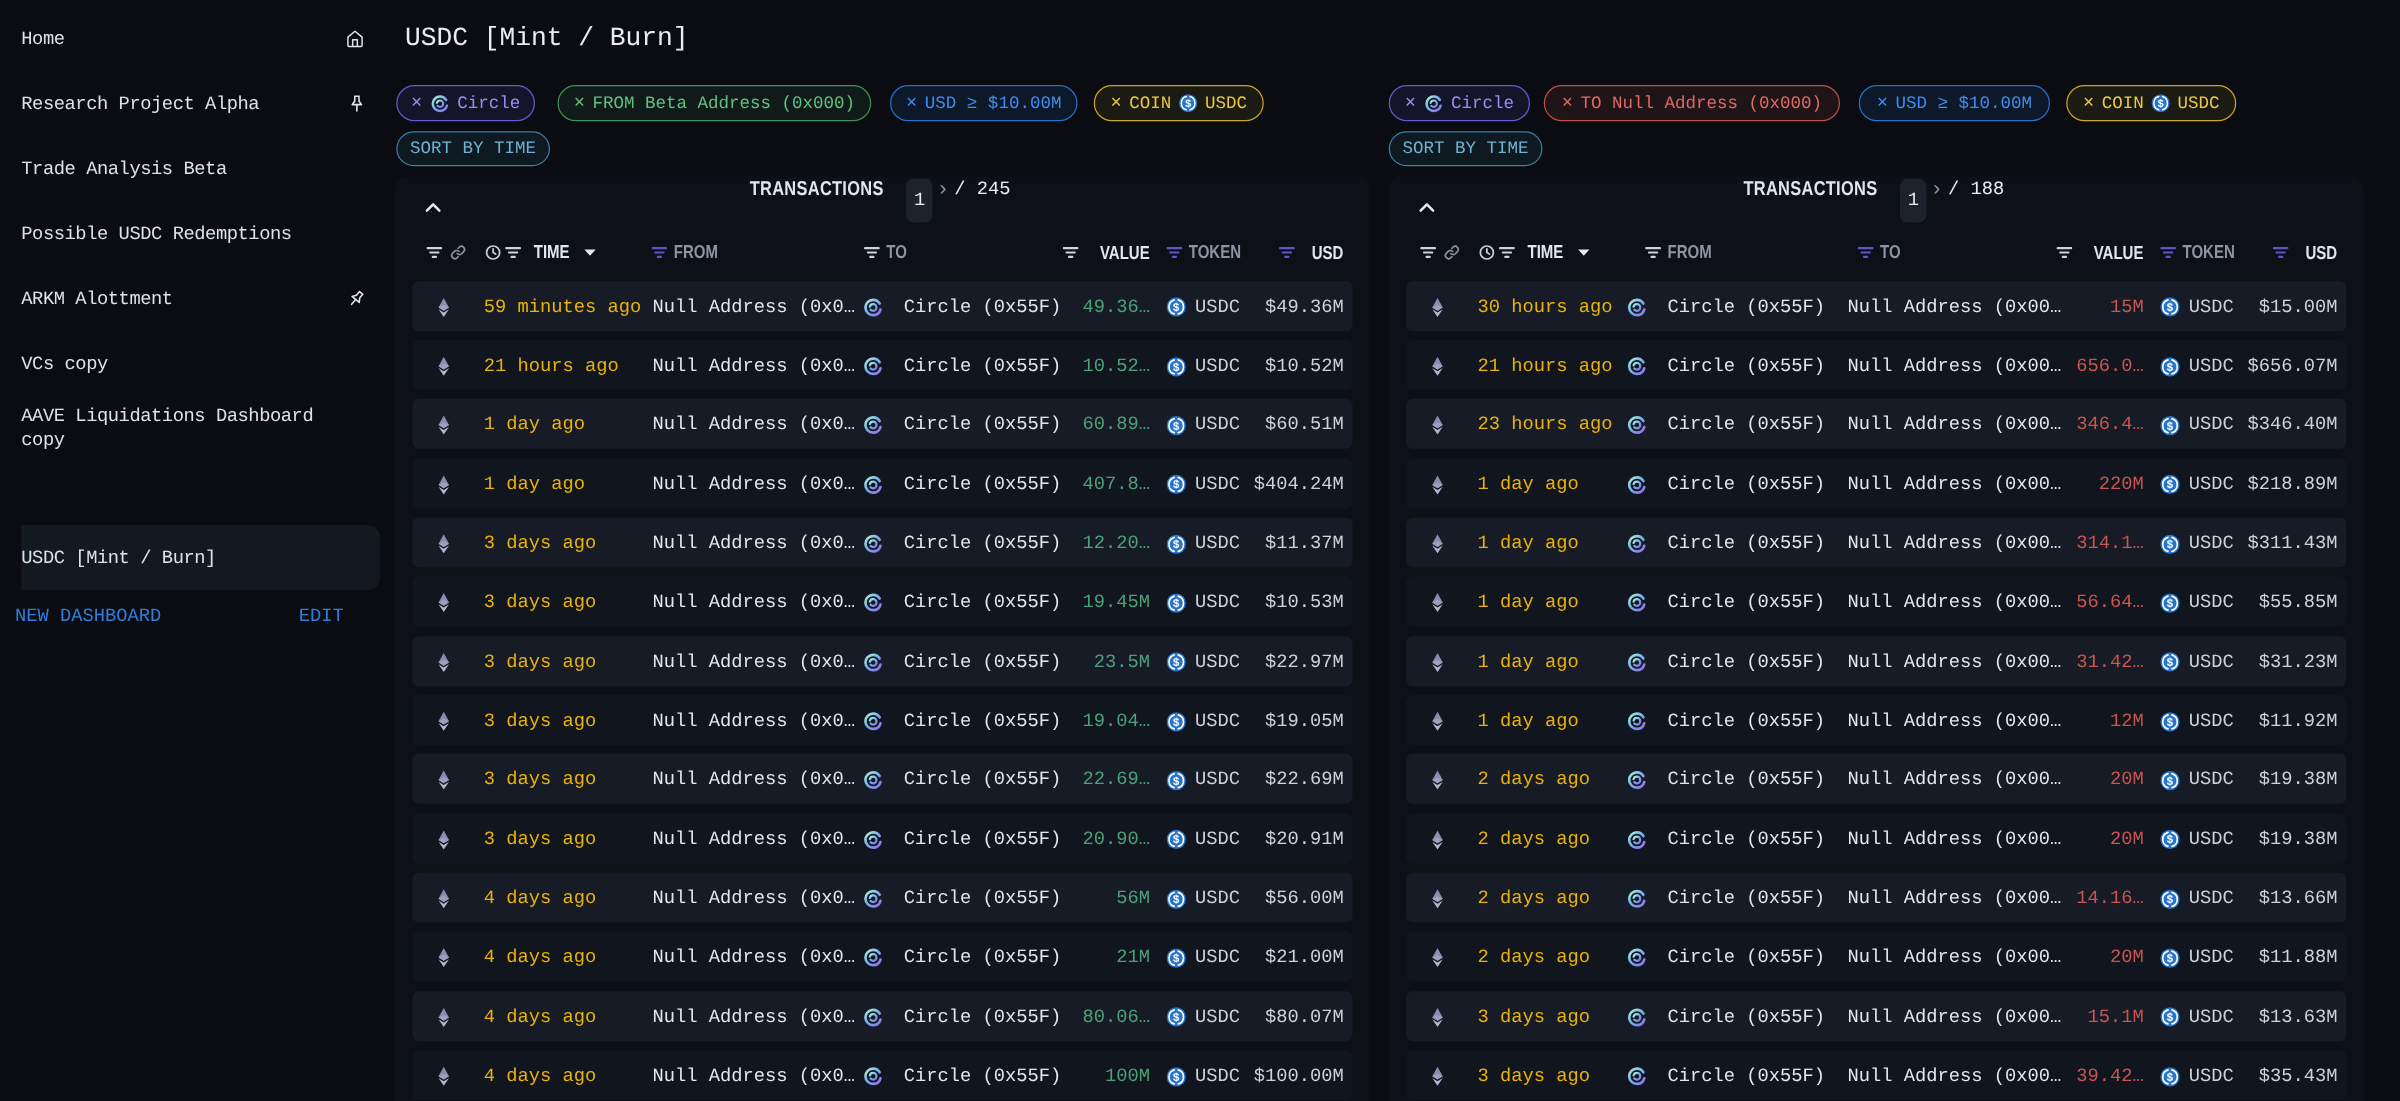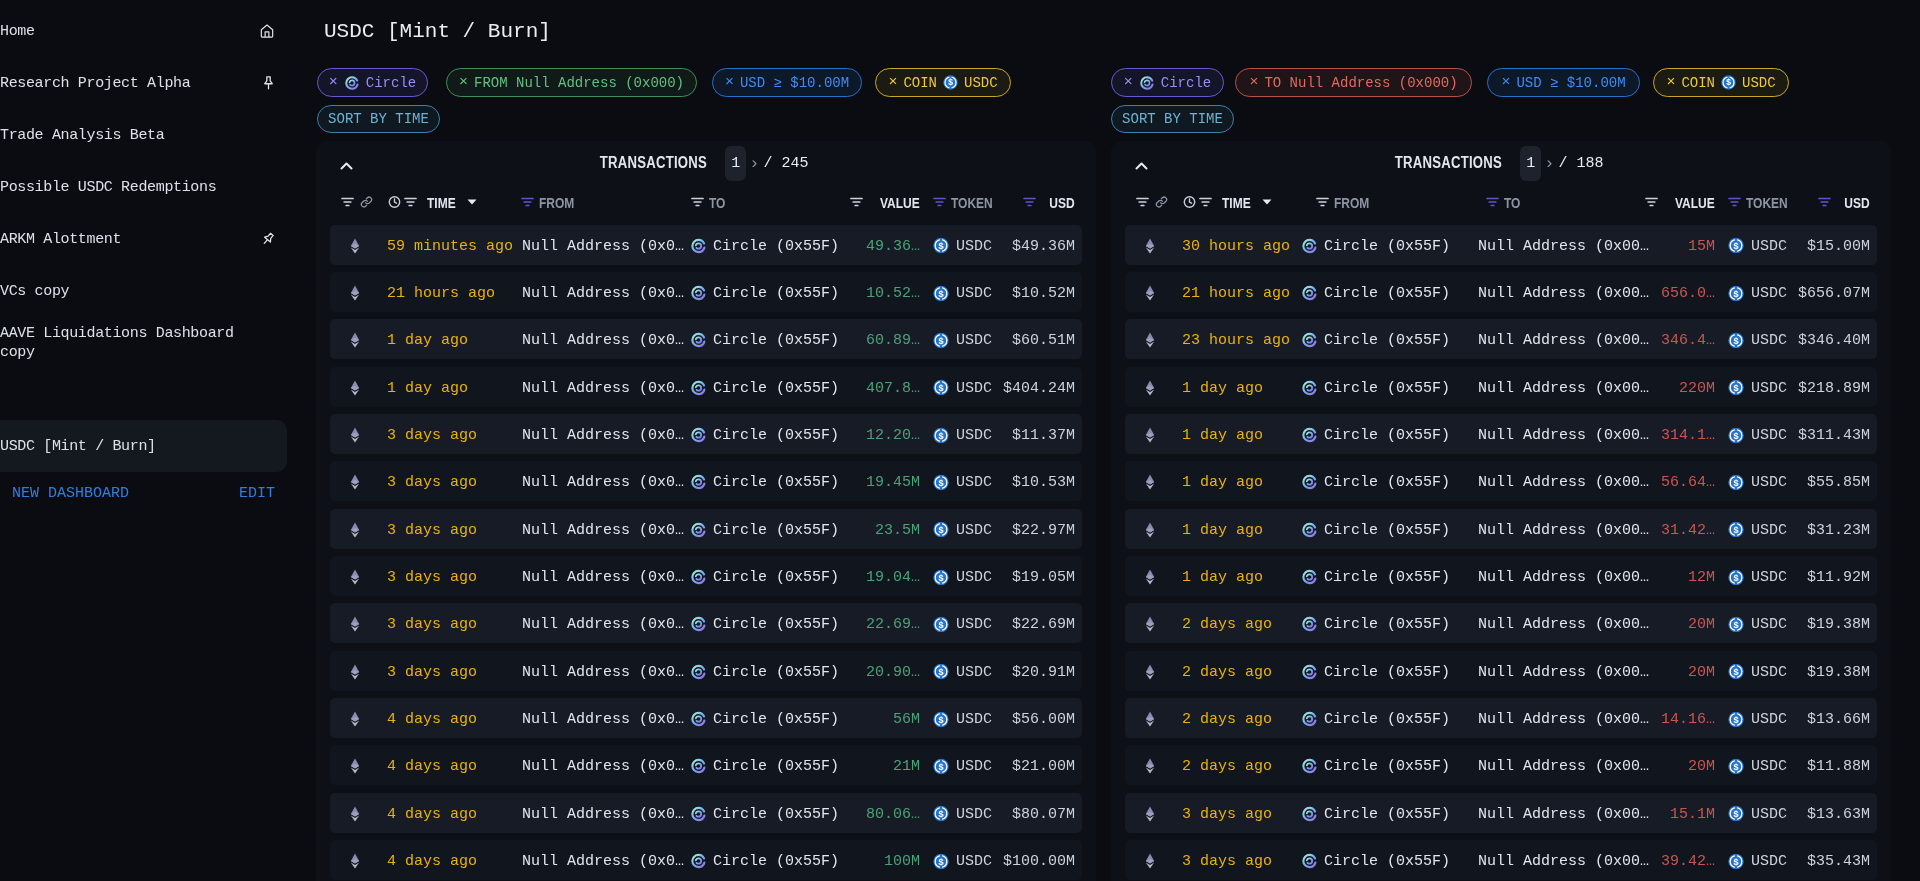--- a/index.html
+++ b/index.html
@@ -1,17 +1,17 @@
 <!DOCTYPE html>
 <html><head><meta charset="utf-8"><style>
 *{margin:0;padding:0;box-sizing:border-box}
 html,body{width:1920px;height:881px;overflow:hidden;background:#0a0c11;
   font-family:"Liberation Mono",monospace;-webkit-font-smoothing:antialiased}
 .side{position:absolute;left:0;top:0;width:316px;height:881px;background:#0a0c11}
-.sitem{position:absolute;left:0;width:287px;height:52px;color:#dde1e9;font-size:15px;
+.sitem{position:absolute;left:17px;width:287px;height:52px;color:#dde1e9;font-size:15px;
   display:flex;align-items:center;line-height:19px;letter-spacing:-0.35px}
 .sic{position:absolute;right:12px;top:50%;transform:translateY(-50%);display:flex}
 .sitem.sel{background:#14181f;border-radius:0 10px 10px 0}
 .snew{position:absolute;left:0;width:287px;height:26px;display:flex;align-items:center;
   font-size:15px;color:#2e7fe0}
 .nd{padding-left:12px}
 .ed{position:absolute;right:12px;color:#2e7fe0}
 .title{position:absolute;left:324px;top:20px;color:#e9ecf2;font-size:21px;font-weight:400}
 .pgroup{position:absolute;top:68px;height:66px}
 .pill{position:absolute;top:0;height:29px;border-radius:15px;display:flex;align-items:center;
@@ -19,21 +19,21 @@
 .px{font-size:15px;margin-top:-1px}
 .pill.pur{border-color:#655ad2;color:#988ef2;background:rgba(98,86,210,0.13)}
 .pill.grn2{border-color:#3f8f58;color:#62c080;background:rgba(62,142,88,0.12)}
 .pill.blu{border-color:#2570cd;color:#3f8df0;background:rgba(37,112,205,0.13)}
 .pill.yel{border-color:#c9a629;color:#ecc93f;background:rgba(201,166,41,0.10)}
 .pill.red2{border-color:#bb4f49;color:#e06a62;background:rgba(187,79,73,0.12)}
 .pill.cyn{border-color:#3c7fa7;color:#6fb3d2;background:rgba(60,127,167,0.12);height:28px}
 .card{position:absolute;top:141px;width:780px;height:740px;background:#0d1017;border-radius:10px 10px 0 0}
 .thead{position:absolute;top:0;left:0;right:0;height:40px}
 .chev{position:absolute;left:24px;top:16px}
-.tmid{position:absolute;left:0;right:16px;top:2px;height:40px;display:flex;align-items:center;justify-content:center}
+.tmid{position:absolute;left:0;right:16px;top:2px;height:40px;display:flex;align-items:flex-start;justify-content:center}
 .ttl{color:#e2e6ee;font-family:"Liberation Sans",sans-serif;font-size:16px;font-weight:700;transform:scaleX(0.82);letter-spacing:0.3px;margin-right:7px}
 .pgarr{margin:0 2px 0 3px}
 .pgtot{margin-left:2px}
 .pgbox{background:#1d222c;border-radius:6px;width:21px;height:35px;display:flex;align-items:center;
   justify-content:center;color:#e9ecf2;font-size:15px}
 .pgarr{color:#8b93a2;font-size:17px}
 .pgtot{color:#e9ecf2;font-size:15px}
 .chead{position:absolute;top:44px;left:14px;width:752px;height:34px}
 .hi{position:absolute;top:50%;transform:translateY(-50%);display:flex}
 .ht{font-family:"Liberation Sans",sans-serif;font-size:15px;font-weight:700;position:absolute;top:50%;transform:translateY(-50%) scaleX(0.8);transform-origin:left center;white-space:nowrap}
@@ -44,21 +44,21 @@
 .row{position:relative;height:47.35px;margin-bottom:0}
 .row::before{content:"";position:absolute;left:0;right:0;top:3.7px;height:40px;border-radius:5px}
 .row.ra::before{background:#171b25}
 .row.rb::before{background:#11151e}
 .row>span{position:absolute;top:calc(50% + 1px);transform:translateY(-50%);font-size:15px}
 .eth{left:20px;display:flex}
 .tm{left:57px;color:#eab308}
 .addr{color:#e2e6ee;white-space:nowrap;overflow:hidden;text-overflow:ellipsis}
 .from{left:192px;max-width:164px}
 .to2{left:353px;max-width:172px}
-.ent{display:flex;align-items:center;gap:6px;color:#e2e6ee}
+.ent{display:flex;align-items:center;gap:16px;color:#e2e6ee}
 .ent svg{flex:none}
 .to{left:360px}
 .from2{left:176px}
 .val{right:162px;}
 .grn{color:#4ba277}.red{color:#cb5550}
 .tok{left:603px;display:flex;align-items:center;gap:7px;color:#cdd3de}
 .usd{right:7px;color:#cdd3de}
 </style></head><body>
 <svg width="0" height="0" style="position:absolute">
     <defs>
@@ -103,21 +103,21 @@
     <div class="pill pur" style="left:317px;width:111px">
       <span class="px" style="color:#9a8ff0">×</span>
       <svg width="16" height="16" viewBox="0 0 20 20">
         <circle cx="10" cy="10" r="7.2" fill="none" stroke="url(#cgrad)" stroke-width="2.5" stroke-dasharray="39 6.2" stroke-dashoffset="-2" stroke-linecap="round"></circle>
         <circle cx="10" cy="10" r="3.2" fill="none" stroke="url(#cgrad)" stroke-width="2.1" stroke-dasharray="17 3.1" stroke-dashoffset="9.5" stroke-linecap="round"></circle>
       </svg>
       <span>Circle</span>
     </div>
     <div class="pill grn2" style="left:446px;width:251px">
       <span class="px" style="color:#62c080">×</span>
-      <span>FROM Null Address (0x000)</span>
+      <span>FROM Beta Address (0x000)</span>
     </div>
     <div class="pill blu" style="left:712px;width:150px">
       <span class="px" style="color:#3f8df0">×</span>
       <span>USD ≥ $10.00M</span>
     </div>
     <div class="pill yel" style="left:875px;width:136px">
       <span class="px" style="color:#ecc93f">×</span>
       <span>COIN</span>
       <svg width="15" height="15" viewBox="0 0 20 20">
         <circle cx="10" cy="10" r="9.6" fill="#2775ca"></circle>

